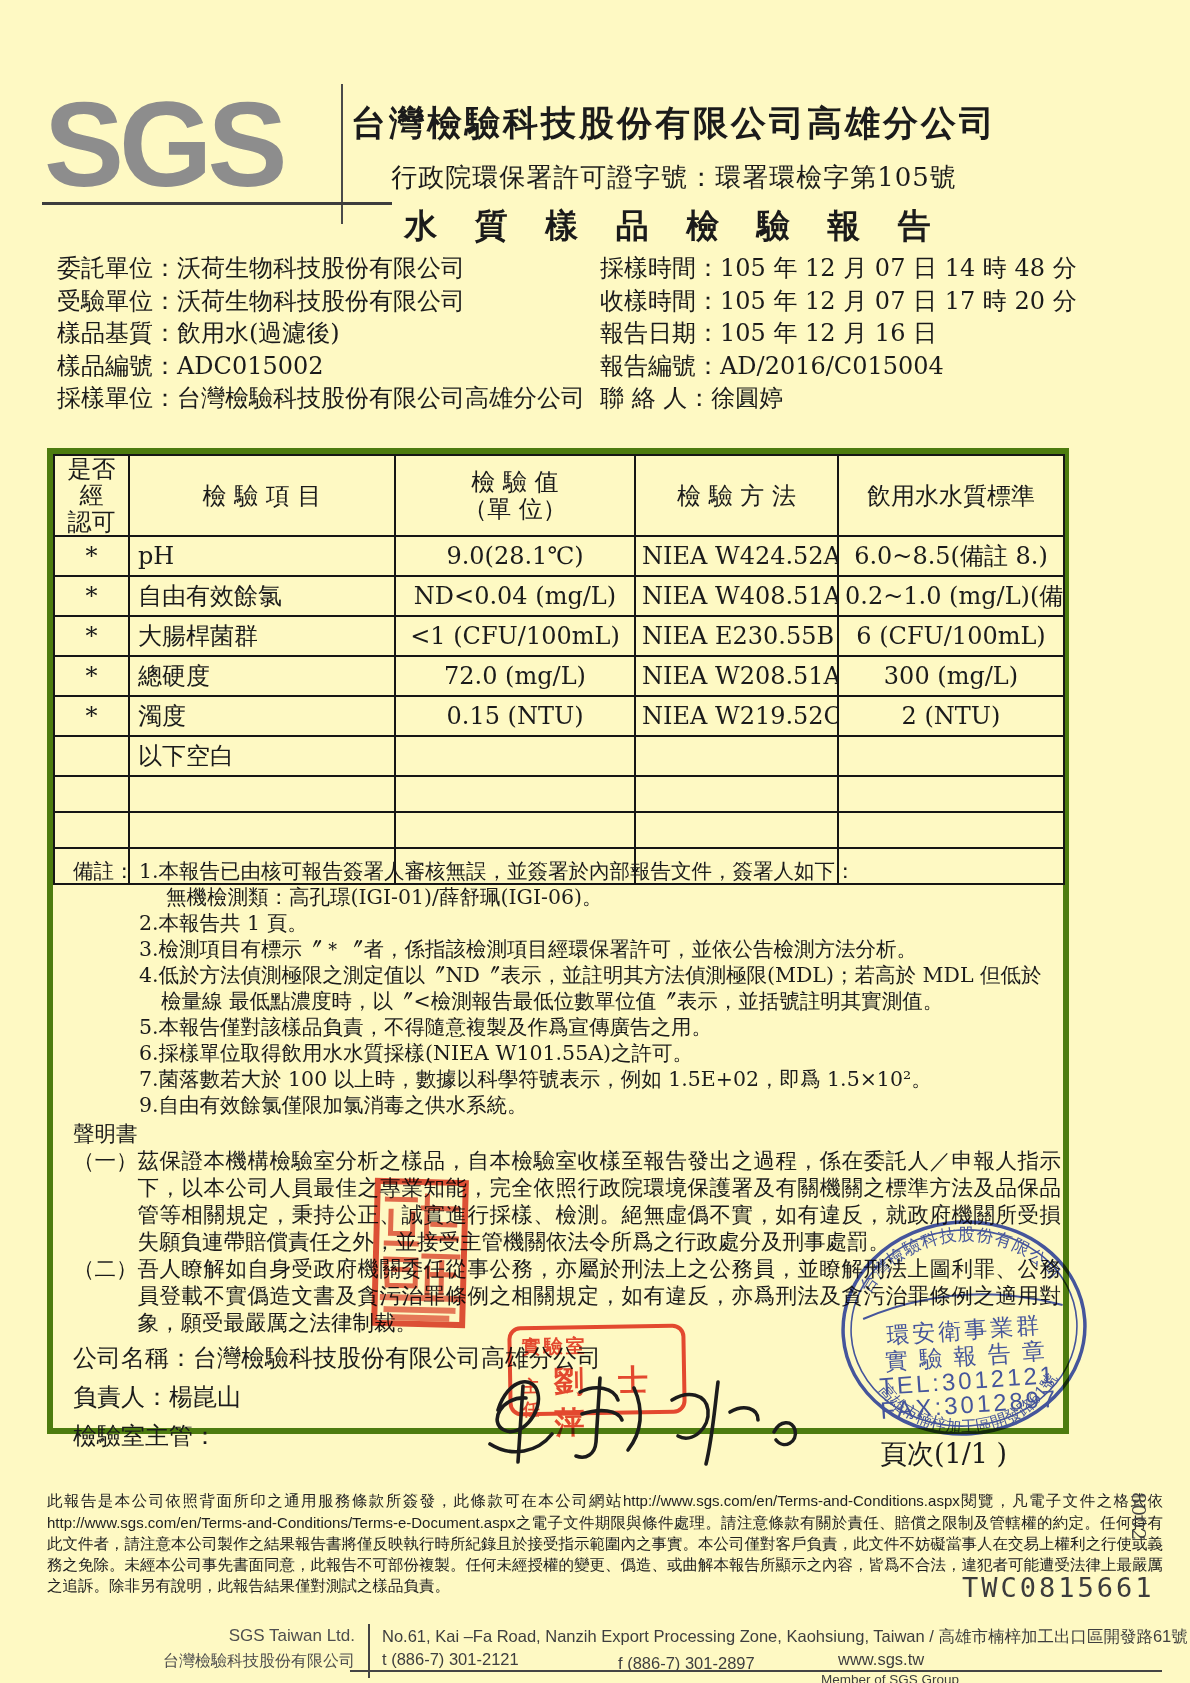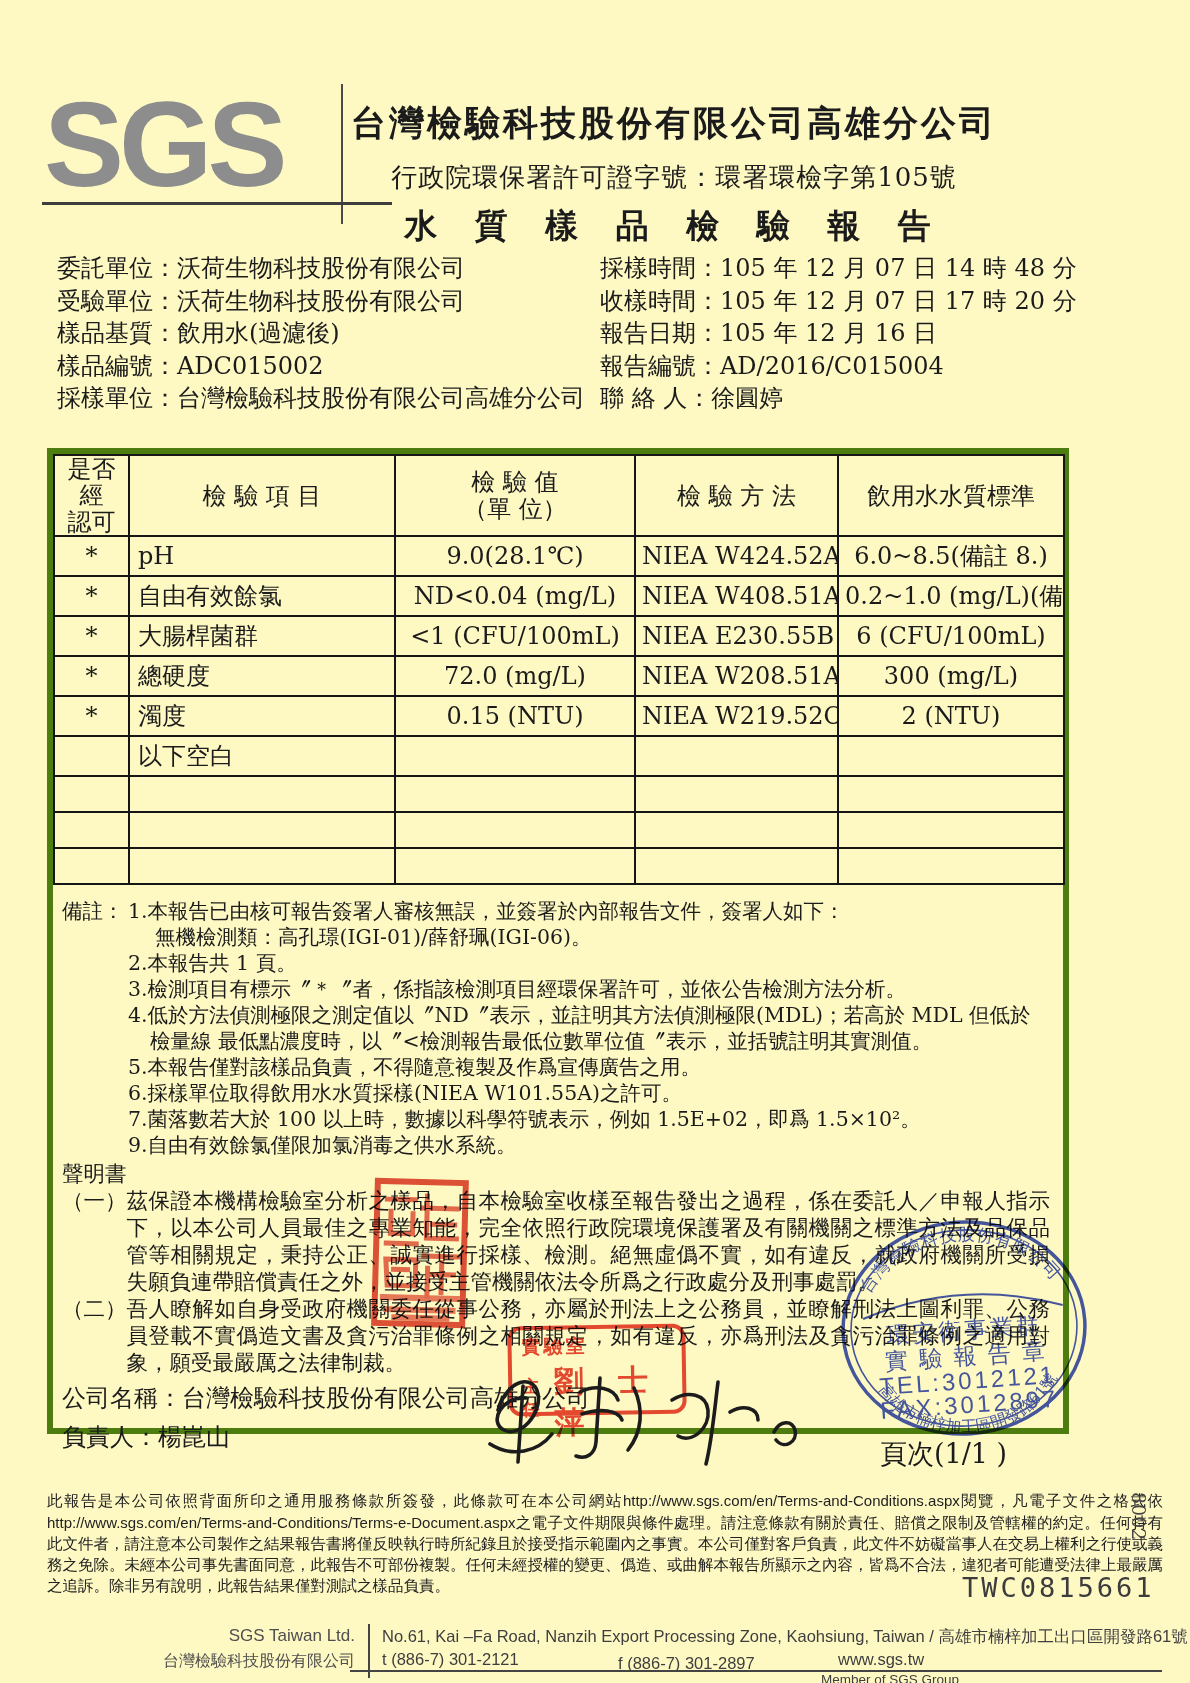--- a/index.html
+++ b/index.html
@@ -22,21 +22,21 @@
   .doc-box{position:absolute;left:47px;top:448px;width:1010px;height:974px;border:6px solid #4d7c0f;}
   table.results{border-collapse:collapse;table-layout:fixed;width:1010px;}
   table.results th,table.results td{border:2px solid #161616;padding:0 6px;font-weight:400;
         font-size:24px;overflow:hidden;}
   table.results thead th{height:70px;text-align:center;font-size:24px;}
   table.results tbody td{height:38px;text-align:center;white-space:nowrap;}
   table.results tbody tr.blank td{height:34px;}
   td.item-cell{text-align:left !important;padding-left:8px !important;}
   .pre{white-space:pre-line;line-height:1.1;}
   
-  .lower{position:absolute;left:9px;top:404px;width:988px;margin-top:40px;}
+  .lower{position:absolute;left:20px;top:404px;width:988px;}
   .notes{position:relative;font-size:20.5px;line-height:26px;}
   .notes-label{position:absolute;left:0;top:0;}
   .notes-items{margin-left:66px;}
   .note-item{padding-left:22px;text-indent:-22px;}
   .stmt-label{font-size:21.5px;line-height:27px;margin-top:2px;}
   .stmt-item{display:flex;font-size:21.5px;line-height:27px;}
   .stmt-num{flex:0 0 62px;}
   .stmt-text{flex:1;text-align:justify;}
   .sig-line{font-size:24px;line-height:33px;margin-top:6px;}
   
@@ -220,20 +220,21 @@
         <span class="stmt-num">（一）</span>
         <div class="stmt-text">茲保證本機構檢驗室分析之樣品，自本檢驗室收樣至報告發出之過程，係在委託人／申報人指示下，以本公司人員最佳之專業知能，完全依照行政院環境保護署及有關機關之標準方法及品保品管等相關規定，秉持公正、誠實進行採樣、檢測。絕無虛僞不實，如有違反，就政府機關所受損失願負連帶賠償責任之外，並接受主管機關依法令所爲之行政處分及刑事處罰。</div>
       </div>
       <div class="stmt-item">
         <span class="stmt-num">（二）</span>
         <div class="stmt-text">吾人瞭解如自身受政府機關委任從事公務，亦屬於刑法上之公務員，並瞭解刑法上圖利罪、公務員登載不實僞造文書及貪污治罪條例之相關規定，如有違反，亦爲刑法及貪污治罪條例之適用對象，願受最嚴厲之法律制裁。</div>
       </div>
 
       <div class="sig-line">公司名稱：台灣檢驗科技股份有限公司高雄分公司</div>
       <div class="sig-line">負責人：楊崑山</div>
+      <div class="sig-line">檢驗室主管：</div>
     </div>
   </div>
 
   <svg class="red-seal" viewBox="0 0 96 150">
     <rect x="4" y="4" width="88" height="142" fill="none" stroke="#d93a2b" stroke-width="6"></rect>
     <g stroke="#d93a2b" stroke-width="5" fill="none" stroke-linecap="square" opacity="0.85">
       <path d="M14 22 h28 M18 34 v22 h22 v-20 M14 66 h30"></path>
       <path d="M54 18 v40 M50 30 h34 M60 46 h22 M54 60 h30"></path>
       <path d="M14 82 h30 v26 h-28 z M22 92 h14"></path>
       <path d="M52 78 h34 M56 90 v28 M70 84 v30 M82 96 h-24"></path>

